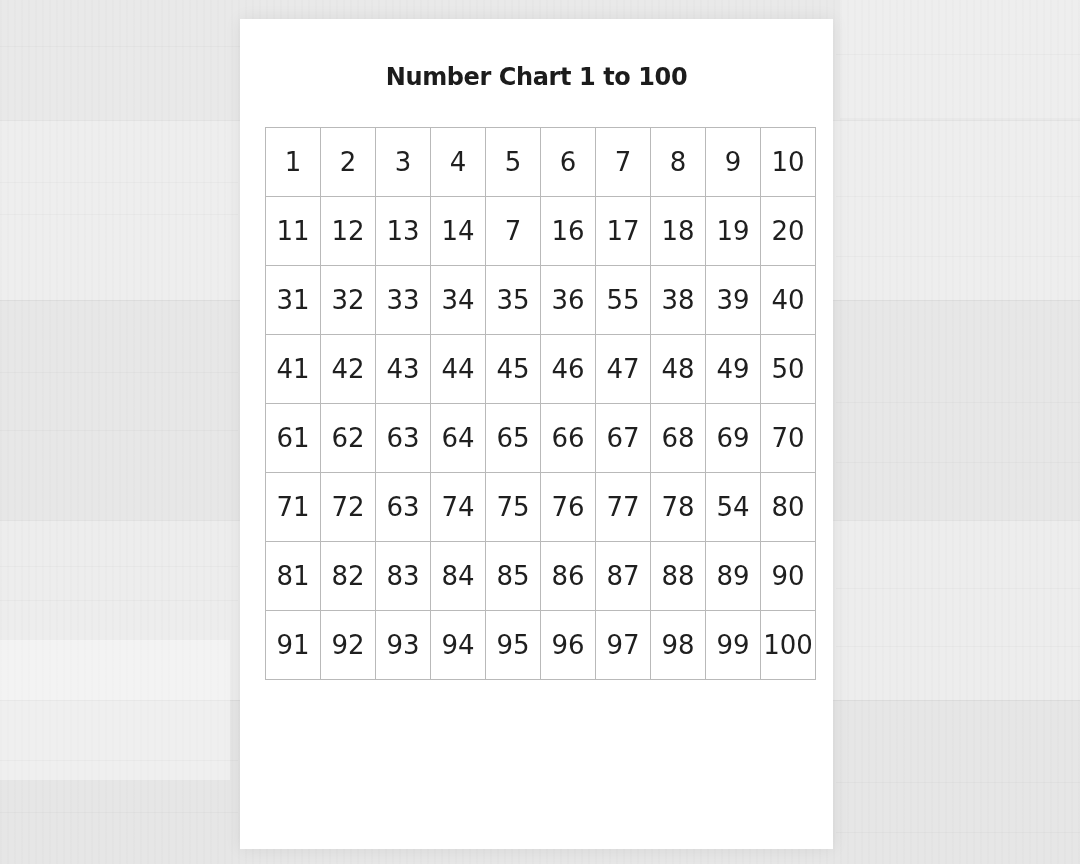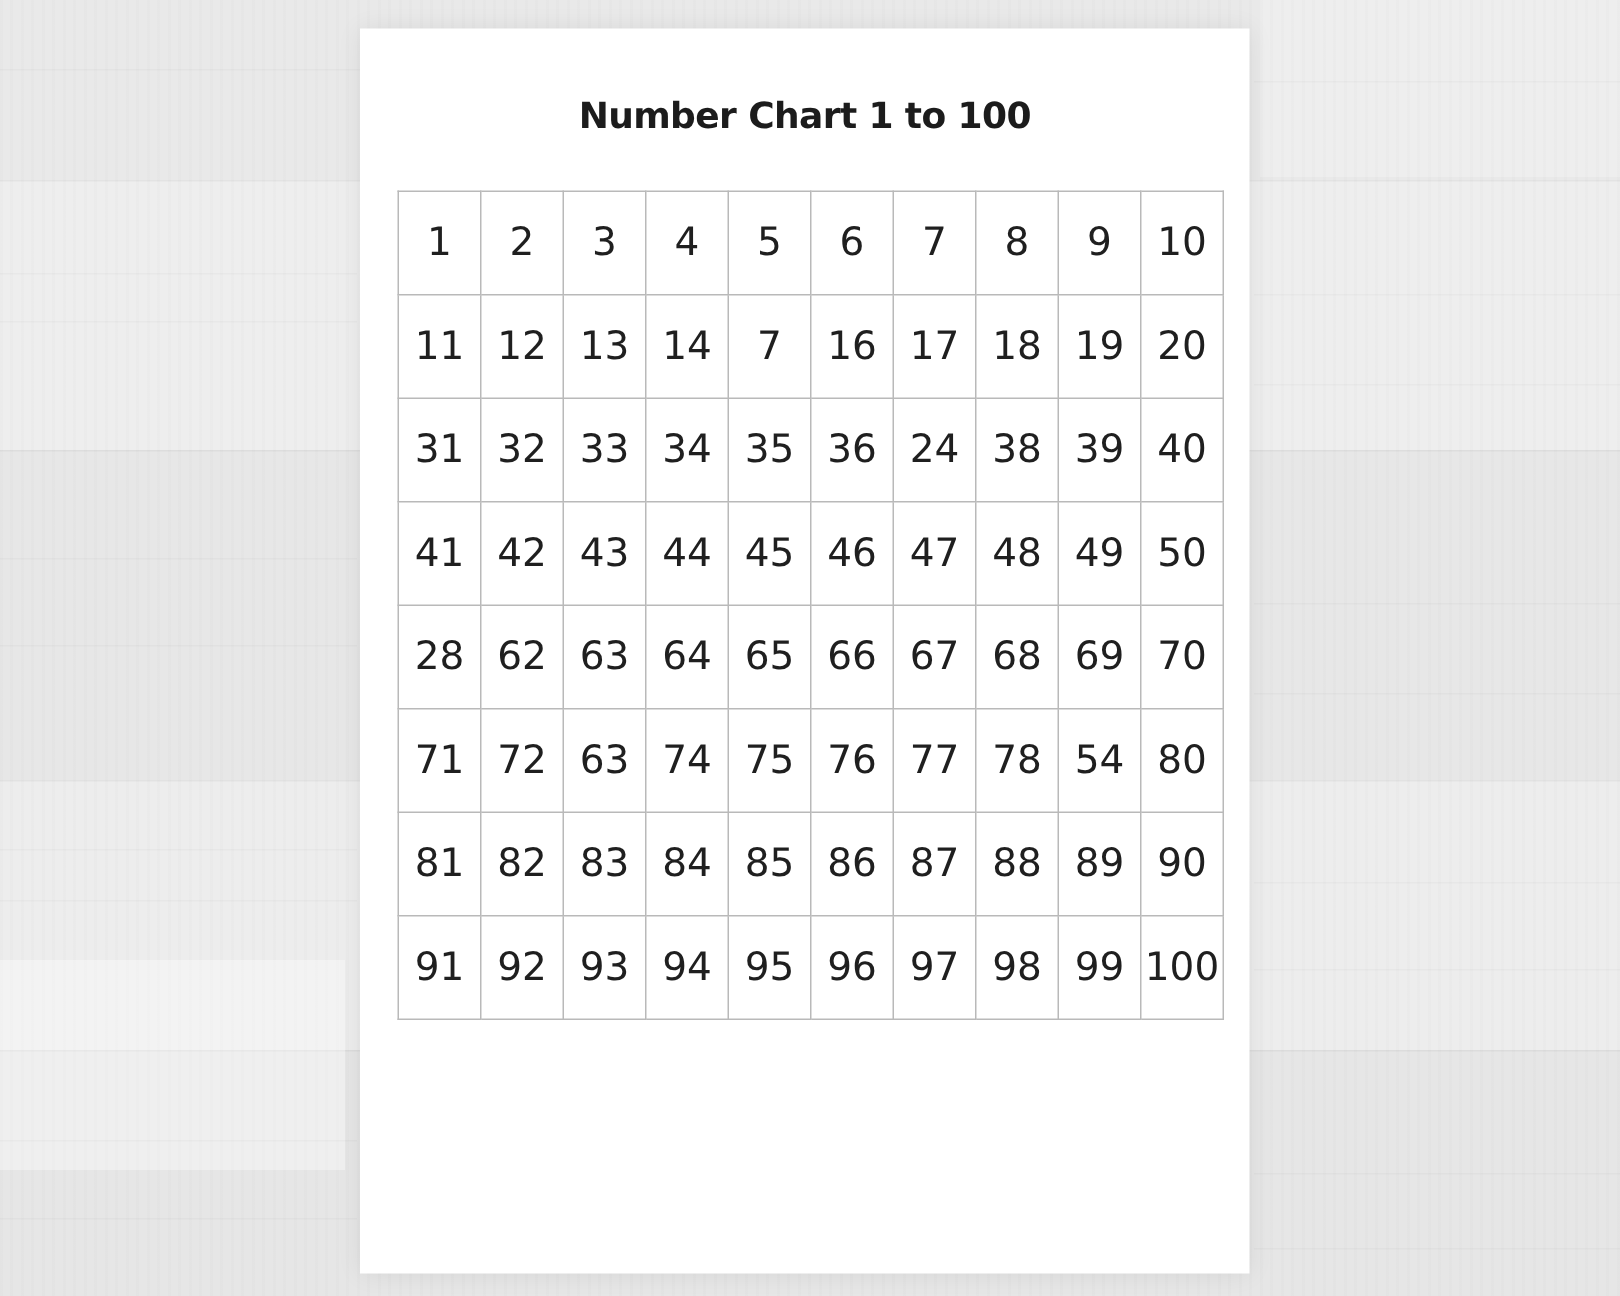--- a/index.html
+++ b/index.html
@@ -157,39 +157,39 @@
             <td>19</td>
             <td>20</td>
           </tr>
           <tr>
             <td>31</td>
             <td>32</td>
             <td>33</td>
             <td>34</td>
             <td>35</td>
             <td>36</td>
-            <td>24</td>
+            <td>55</td>
             <td>38</td>
             <td>39</td>
             <td>40</td>
           </tr>
           <tr>
             <td>41</td>
             <td>42</td>
             <td>43</td>
             <td>44</td>
             <td>45</td>
             <td>46</td>
             <td>47</td>
             <td>48</td>
             <td>49</td>
             <td>50</td>
           </tr>
           <tr>
-            <td>28</td>
+            <td>61</td>
             <td>62</td>
             <td>63</td>
             <td>64</td>
             <td>65</td>
             <td>66</td>
             <td>67</td>
             <td>68</td>
             <td>69</td>
             <td>70</td>
           </tr>

